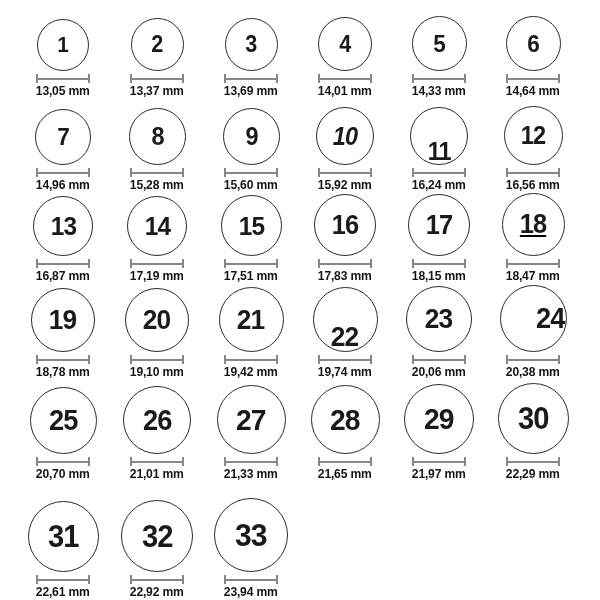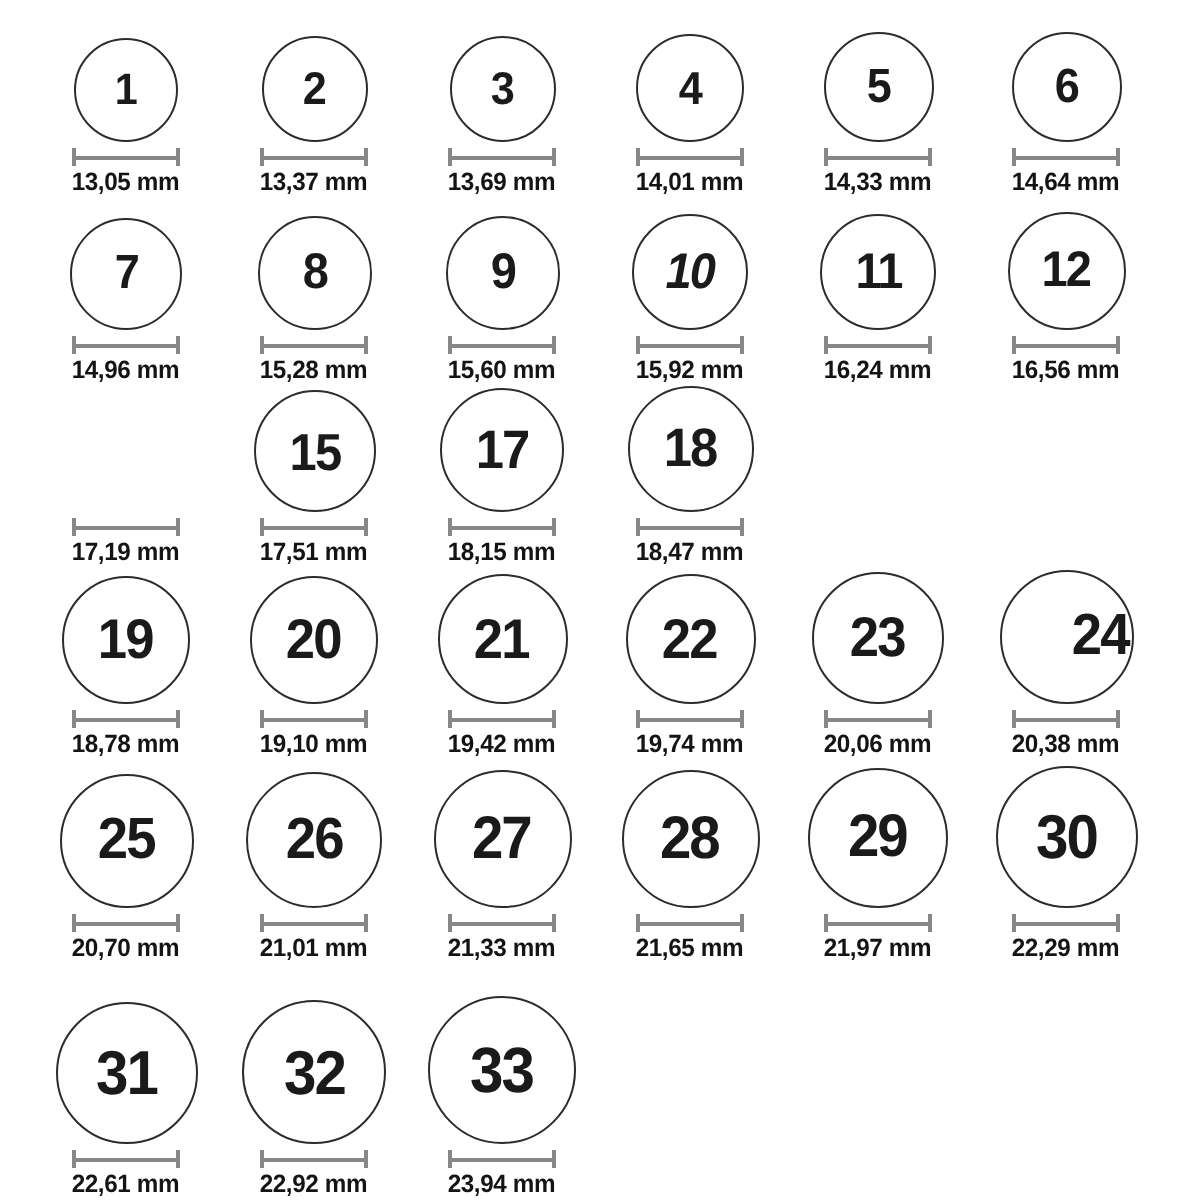--- a/index.html
+++ b/index.html
@@ -149,55 +149,72 @@
     <div class="mm-label">15,60 mm</div>
   </div>
       <div class="cell">
     <div class="circle" style="width: 58px; height: 58px; font-style: italic;">
       <span class="num" style="font-size: 25px;">10</span>
     </div>
     <div class="ruler"></div>
     <div class="mm-label">15,92 mm</div>
   </div>
       <div class="cell">
-    <div class="circle" style="width: 58px; height: 58px;">
+    <div class="circle" style="width: 58px; height: 58px; align-items: flex-end;">
       <span class="num" style="font-size: 25px;">11</span>
     </div>
     <div class="ruler"></div>
     <div class="mm-label">16,24 mm</div>
   </div>
       <div class="cell">
     <div class="circle" style="width: 59px; height: 59px;">
       <span class="num" style="font-size: 25px;">12</span>
     </div>
     <div class="ruler"></div>
     <div class="mm-label">16,56 mm</div>
   </div>
     </div>
     <div class="row row-3">
       <div class="cell">
+    <div class="circle" style="width: 60px; height: 60px;">
+      <span class="num" style="font-size: 26px;">13</span>
+    </div>
+    <div class="ruler"></div>
+    <div class="mm-label">16,87 mm</div>
+  </div>
+      <div class="cell">
+    <div class="circle" style="width: 60px; height: 60px;">
+      <span class="num" style="font-size: 26px;">14</span>
+    </div>
     <div class="ruler"></div>
     <div class="mm-label">17,19 mm</div>
   </div>
       <div class="cell">
     <div class="circle" style="width: 61px; height: 61px;">
       <span class="num" style="font-size: 26px;">15</span>
     </div>
     <div class="ruler"></div>
     <div class="mm-label">17,51 mm</div>
   </div>
       <div class="cell">
     <div class="circle" style="width: 62px; height: 62px;">
+      <span class="num" style="font-size: 27px;">16</span>
+    </div>
+    <div class="ruler"></div>
+    <div class="mm-label">17,83 mm</div>
+  </div>
+      <div class="cell">
+    <div class="circle" style="width: 62px; height: 62px;">
       <span class="num" style="font-size: 27px;">17</span>
     </div>
     <div class="ruler"></div>
     <div class="mm-label">18,15 mm</div>
   </div>
       <div class="cell">
-    <div class="circle" style="width: 63px; height: 63px;">
+    <div class="circle" style="width: 63px; height: 63px; text-decoration: underline;">
       <span class="num" style="font-size: 27px;">18</span>
     </div>
     <div class="ruler"></div>
     <div class="mm-label">18,47 mm</div>
   </div>
     </div>
     <div class="row row-4">
       <div class="cell">
     <div class="circle" style="width: 64px; height: 64px;">
       <span class="num" style="font-size: 28px;">19</span>
@@ -213,21 +230,21 @@
     <div class="mm-label">19,10 mm</div>
   </div>
       <div class="cell">
     <div class="circle" style="width: 65px; height: 65px;">
       <span class="num" style="font-size: 28px;">21</span>
     </div>
     <div class="ruler"></div>
     <div class="mm-label">19,42 mm</div>
   </div>
       <div class="cell">
-    <div class="circle" style="width: 65px; height: 65px;">
+    <div class="circle" style="width: 65px; height: 65px; align-items: flex-end;">
       <span class="num" style="font-size: 28px;">22</span>
     </div>
     <div class="ruler"></div>
     <div class="mm-label">19,74 mm</div>
   </div>
       <div class="cell">
     <div class="circle" style="width: 66px; height: 66px;">
       <span class="num" style="font-size: 28px;">23</span>
     </div>
     <div class="ruler"></div>

